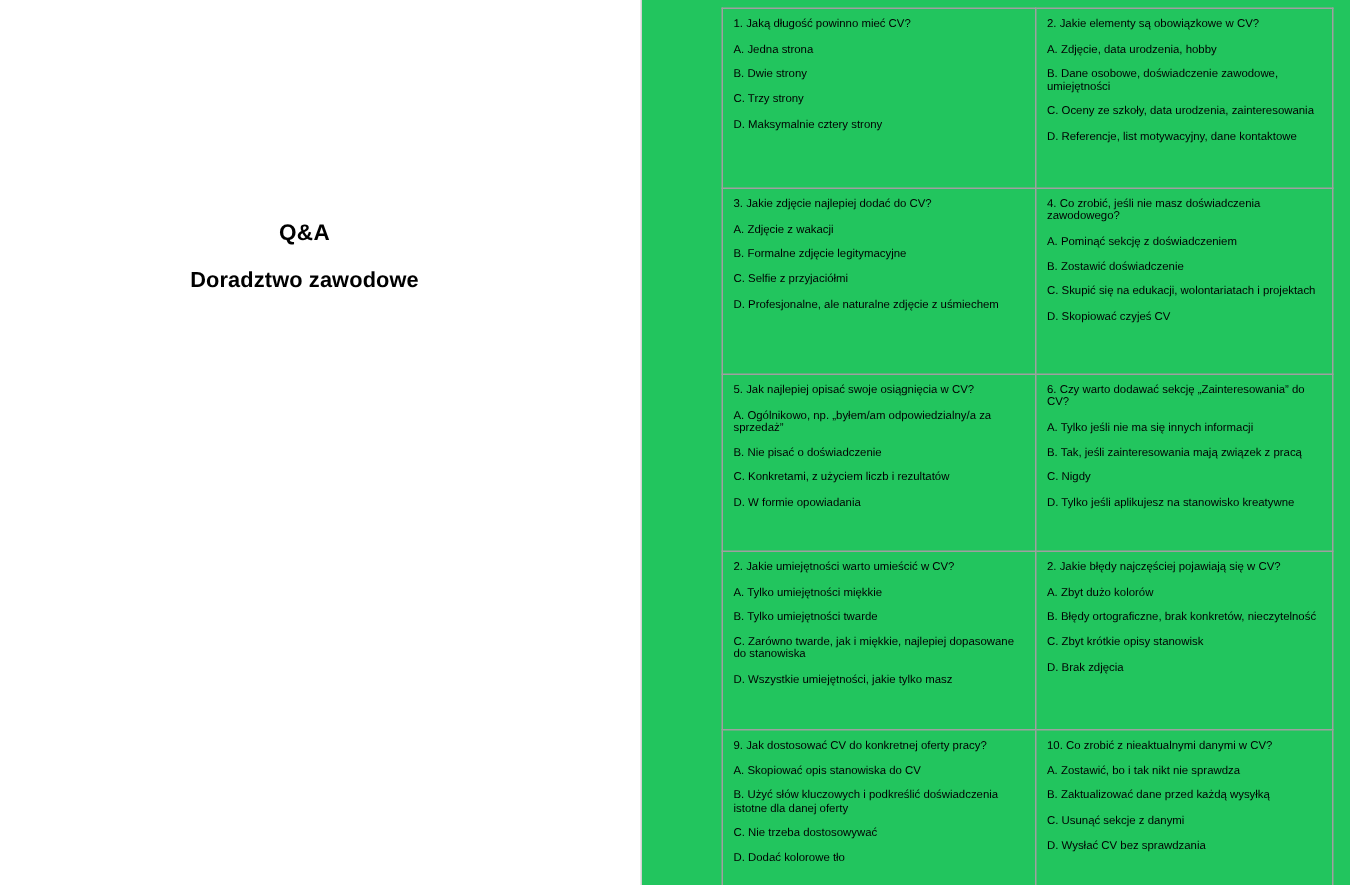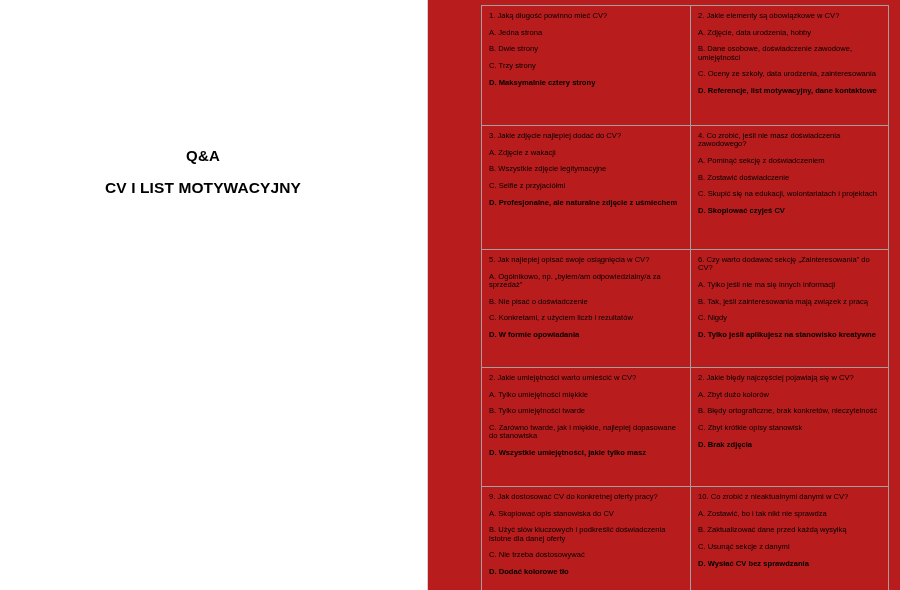--- a/index.html
+++ b/index.html
@@ -74,21 +74,21 @@
     background: #d2d2d2;
   }
 
   
   .right-pane {
     position: absolute;
     left: 428px;
     top: 0;
     width: 472px;
     height: 590px;
-    background: #b91c1c;
+    background: #22c55e;
   }
 
   .quiz-table {
     position: absolute;
     left: 53px;   
     top: 5px;
     width: 407px; 
     border-collapse: collapse;
     table-layout: fixed;
   }
@@ -104,42 +104,41 @@
 
   .quiz-table col.c1 { width: 209px; }
   .quiz-table col.c2 { width: 198px; }
 
   .q-text {
     margin: 0 0 8.5px 0;
     padding: 0;
   }
   .q-text:last-child {
     margin-bottom: 0;
-    font-weight: bold;
   }
   .q-prompt {
     margin-bottom: 8.5px;
   }
 
   
   tr.row-1 td { height: 106px; }
   tr.row-2 td { height: 110px; }
   tr.row-3 td { height: 104px; }
   tr.row-4 td { height: 105px; }
   tr.row-5 td { height: 110px; }
 </style>
 </head>
 <body>
 
 <div id="page">
 
   <div class="left-pane">
     <div class="title-block">
       <p class="title-line-1">Q&amp;A</p>
-      <p class="title-line-3">CV I LIST MOTYWACYJNY</p>
+      <p class="title-line-2">Doradztwo zawodowe</p>
     </div>
   </div>
 
   <div class="page-divider"></div>
 
   <div class="right-pane">
     <table class="quiz-table">
       <colgroup>
         <col class="c1">
         <col class="c2">
@@ -159,21 +158,21 @@
             <p class="q-text">B. Dane osobowe, doświadczenie zawodowe, umiejętności</p>
             <p class="q-text">C. Oceny ze szkoły, data urodzenia, zainteresowania</p>
             <p class="q-text">D. Referencje, list motywacyjny, dane kontaktowe</p>
           </td>
         </tr>
 
         <tr class="row-2">
           <td>
             <p class="q-text q-prompt">3. Jakie zdjęcie najlepiej dodać do CV?</p>
             <p class="q-text">A. Zdjęcie z wakacji</p>
-            <p class="q-text">B. Wszystkie zdjęcie legitymacyjne</p>
+            <p class="q-text">B. Formalne zdjęcie legitymacyjne</p>
             <p class="q-text">C. Selfie z przyjaciółmi</p>
             <p class="q-text">D. Profesjonalne, ale naturalne zdjęcie z uśmiechem</p>
           </td>
           <td>
             <p class="q-text q-prompt">4. Co zrobić, jeśli nie masz doświadczenia zawodowego?</p>
             <p class="q-text">A. Pominąć sekcję z doświadczeniem</p>
             <p class="q-text">B. Zostawić doświadczenie</p>
             <p class="q-text">C. Skupić się na edukacji, wolontariatach i projektach</p>
             <p class="q-text">D. Skopiować czyjeś CV</p>
           </td>

